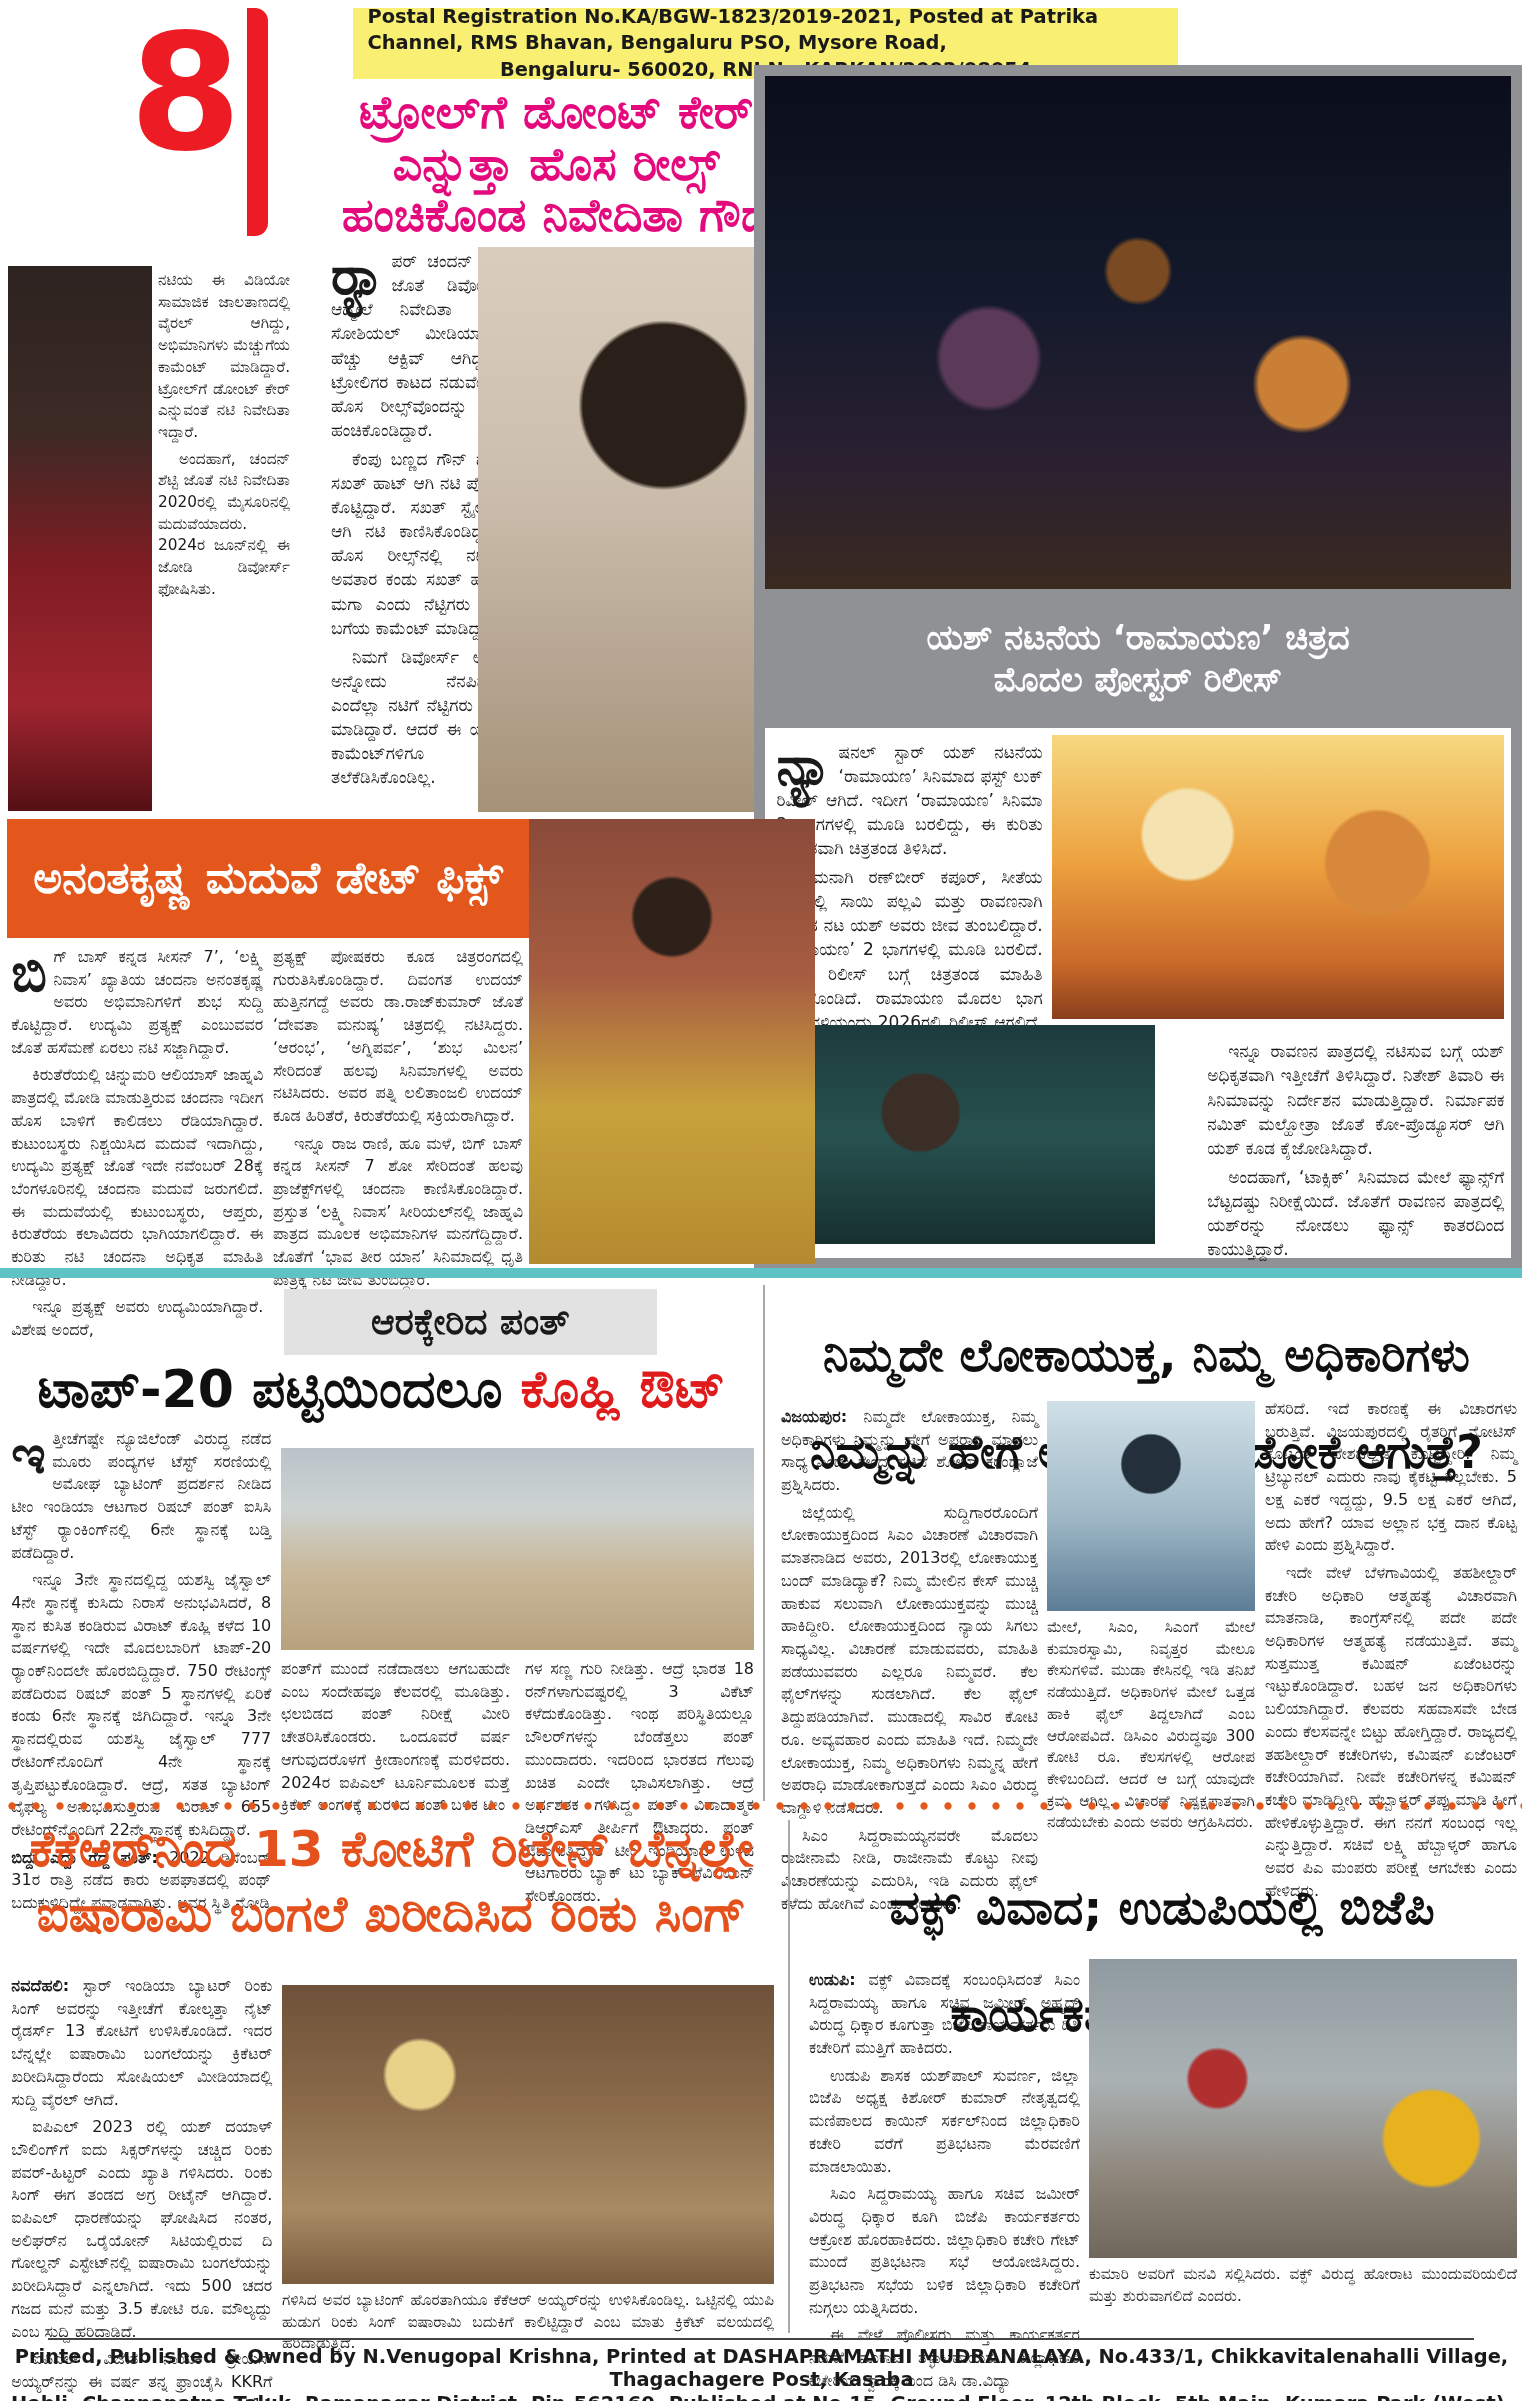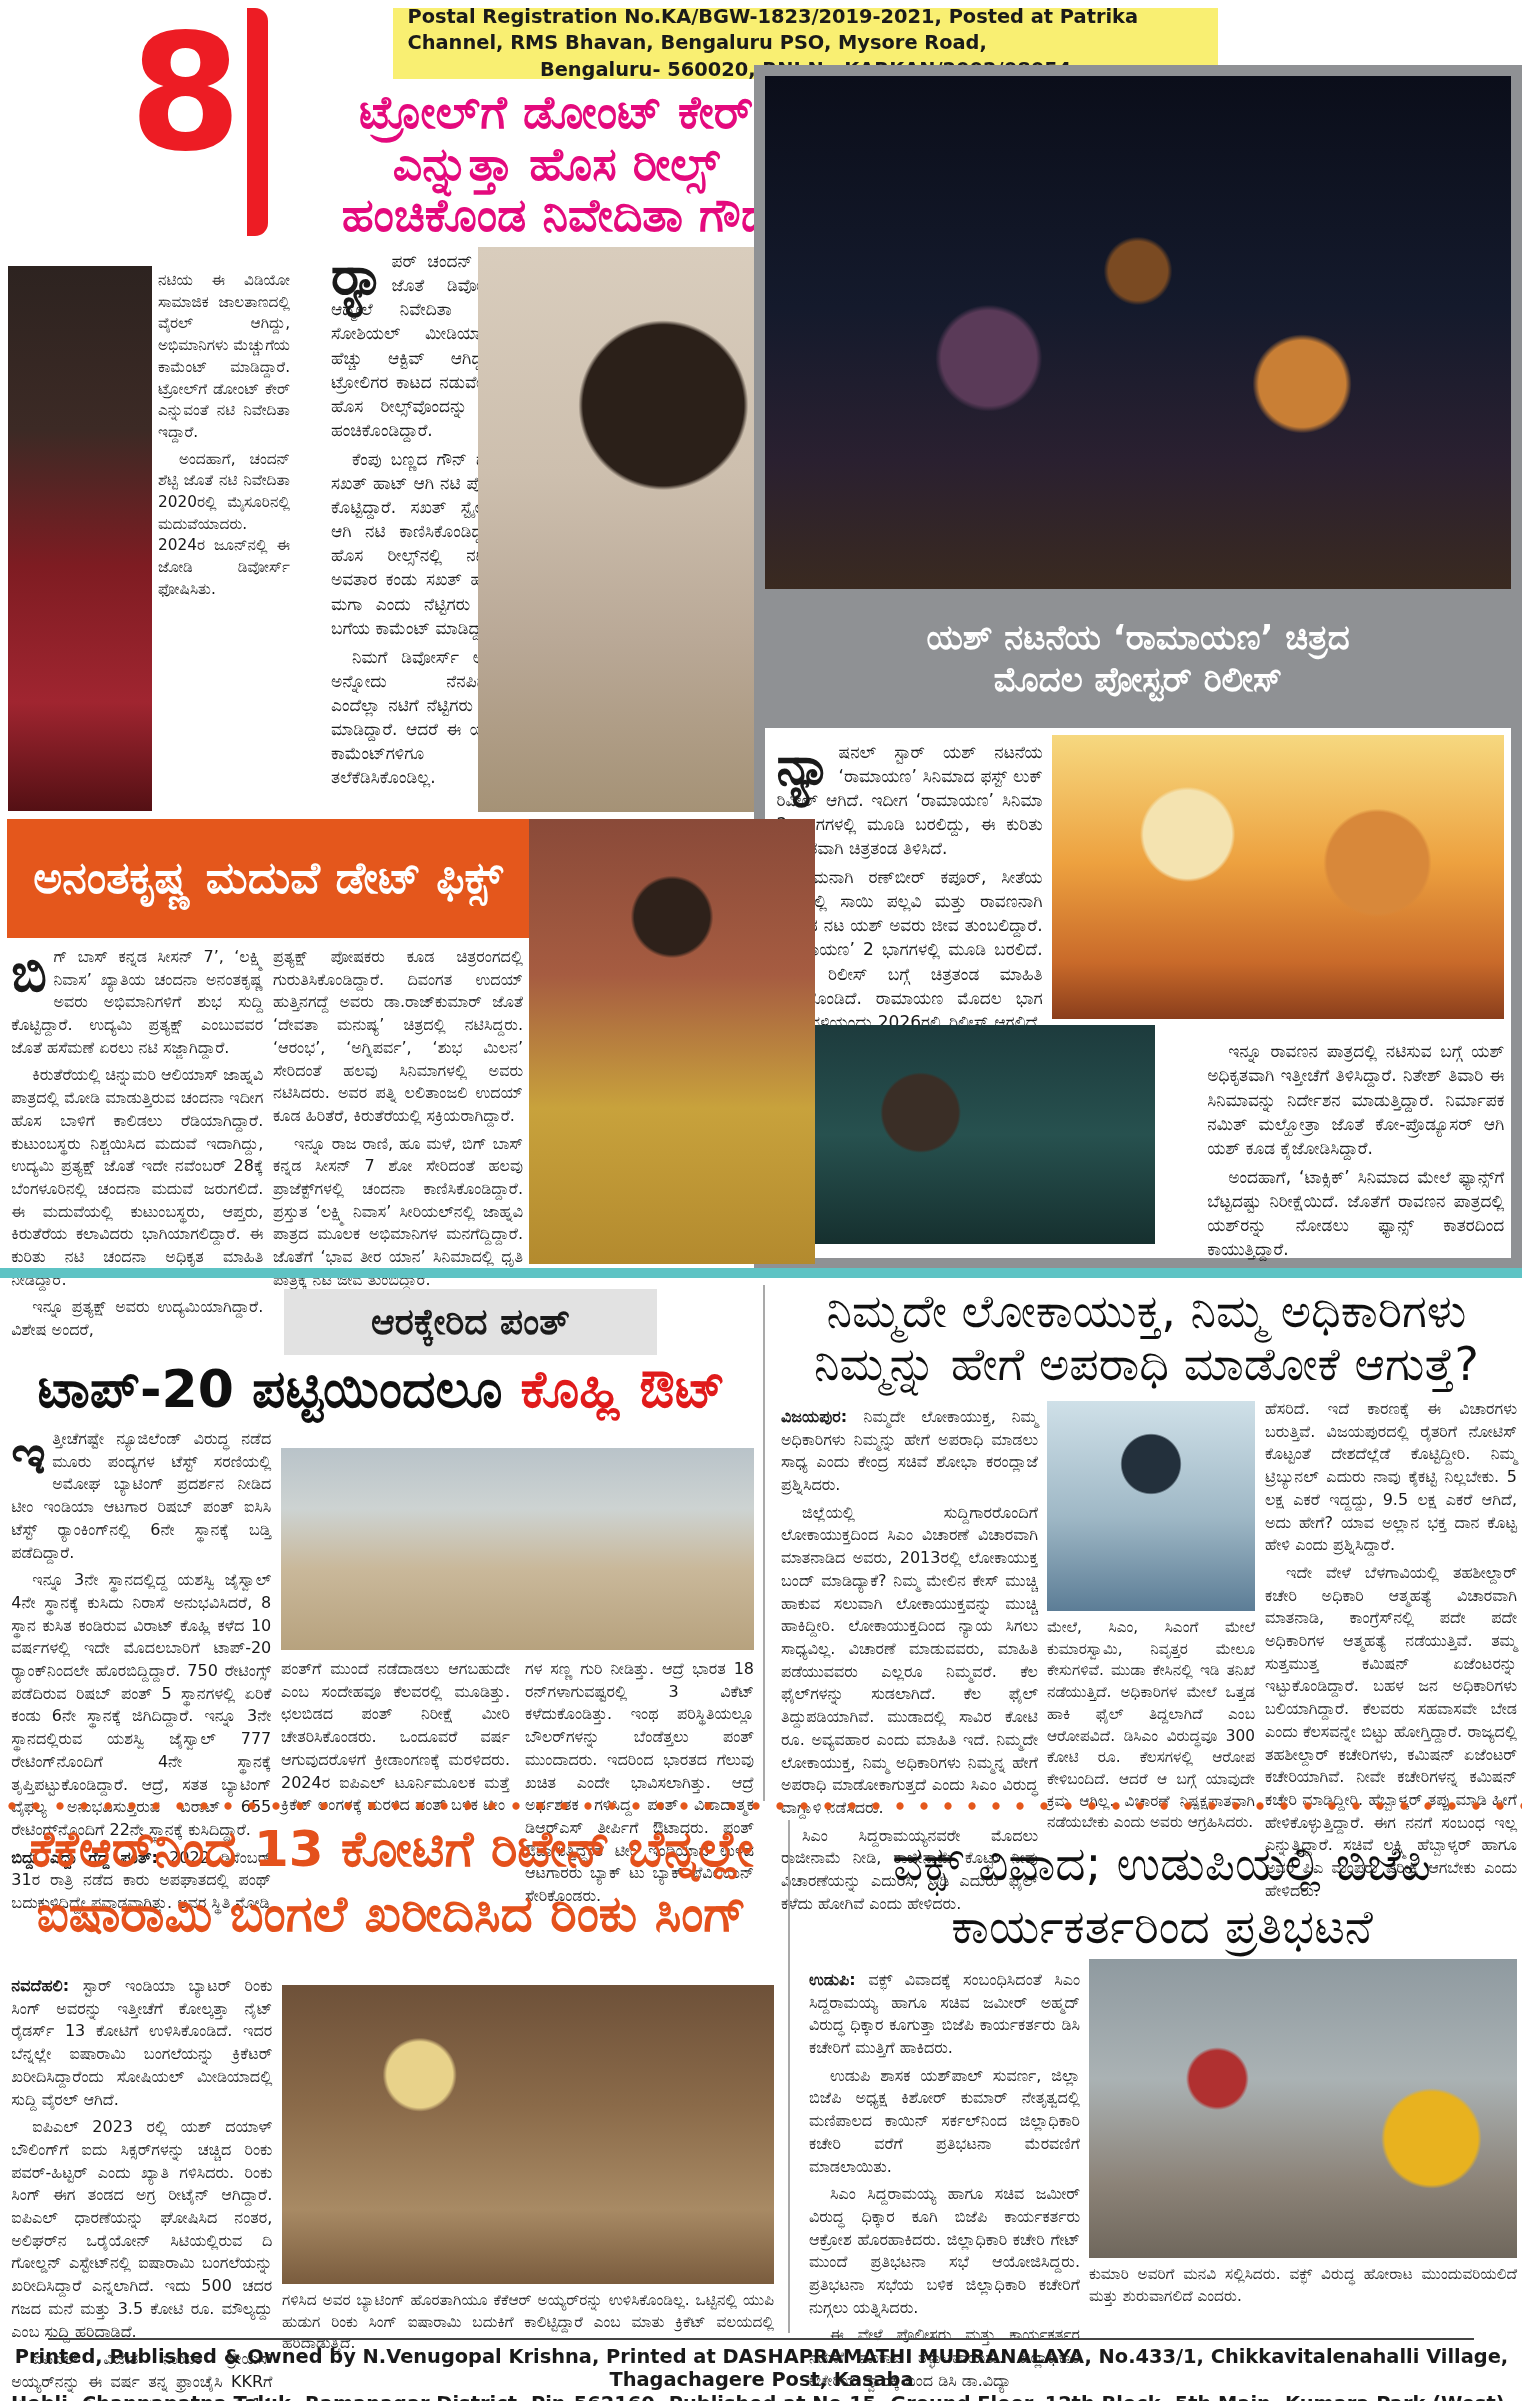--- a/index.html
+++ b/index.html
@@ -12,36 +12,36 @@
   .masthead .page-label{color:#3b3f99;font-size:47px;font-weight:bold;line-height:1.05;}
   .masthead .day{font-size:20px;font-weight:bold;margin-top:1.6px;}
   .masthead .date{font-size:18.6px;margin-top:1.6px;}
   .masthead .title1{color:#e3201b;font-size:48px;font-weight:bold;line-height:1.0;margin-top:8px;}
   .masthead .title2{color:#111;font-size:48px;font-weight:bold;line-height:1.05;}
   .big-eight{left:121px;top:13px;width:129px;text-align:center;color:#ed1c24;font-size:161px;font-weight:bold;line-height:1;}
   .red-pill{left:247px;top:8px;width:21px;height:228px;background:#ed1c24;border-radius:0 13px 13px 0;}
 
   
   .postal{left:353px;top:8px;width:825px;height:71px;background:#f9ef72;
-          display:flex;flex-direction:column;justify-content:center;padding:0 14.5px;box-sizing:border-box;margin-left:40px;}
+          display:flex;flex-direction:column;justify-content:center;padding:0 14.5px;box-sizing:border-box;}
   .postal div{font-size:19.4px;font-weight:bold;line-height:1.35;}
   .postal .l2{text-align:center;}
 
   
   .btxt{font-size:17px;line-height:1.42;text-align:justify;}
   .btxt p{margin:0 0 4.8px 0;text-indent:21px;}
   .btxt p.noind{text-indent:0;}
   .dropcap{float:left;font-size:53px;line-height:.82;font-weight:bold;margin:4.8px 6.5px 0 0;}
   .runin{font-weight:bold;}
   .dateline{font-weight:bold;}
 
   
   .hl-pink{color:#e40a7d;font-weight:bold;font-size:46px;line-height:1.12;text-align:center;}
   .hl-white{color:#fff;font-weight:bold;text-align:center;}
-  .hl-black{color:#101010;font-weight:normal;text-align:center;}
+  .hl-black{color:#101010;font-weight:bold;text-align:center;margin-top:44px;}
   .hl-orange{color:#e4511c;font-weight:bold;text-align:center;}
 
   
   .yash-frame{left:754px;top:65px;width:768px;height:1204px;background:#8f9194;box-sizing:border-box;padding:11.3px;}
   .yash-photo{width:100%;height:513px;background:
       radial-gradient(circle at 50% 38%, #7a4a22 0 6%, transparent 7%),
       radial-gradient(circle at 30% 55%, #5a3a58 0 8%, transparent 9%),
       radial-gradient(circle at 72% 60%, #c97f35 0 7%, transparent 8%),
       linear-gradient(180deg,#0b0e1a 0%,#141a2c 45%,#2a2030 75%,#3a2a20 100%);}
   .yash-hl{height:139px;display:flex;flex-direction:column;justify-content:center;}

